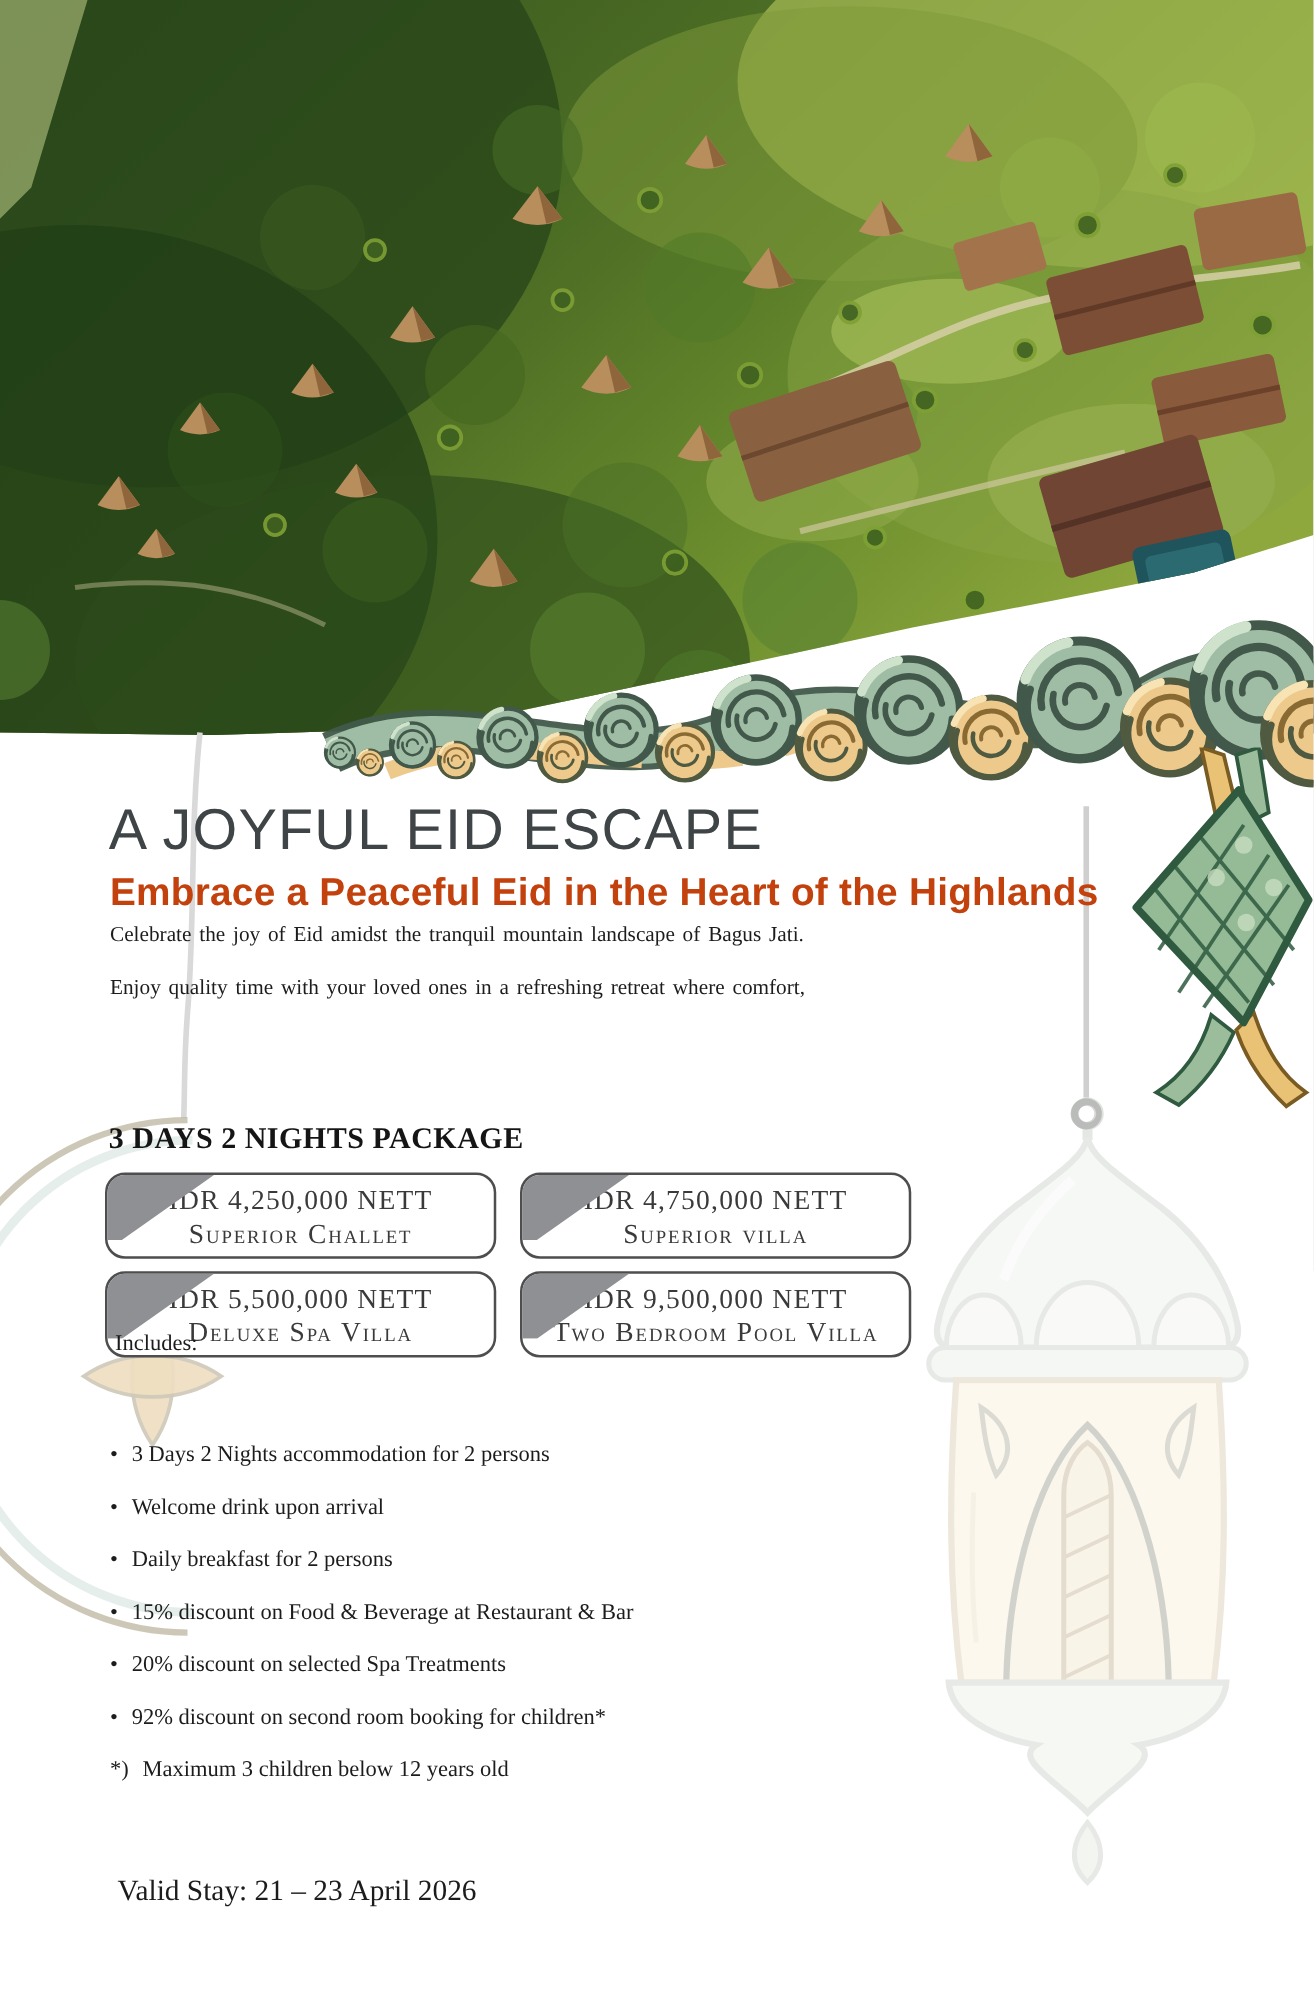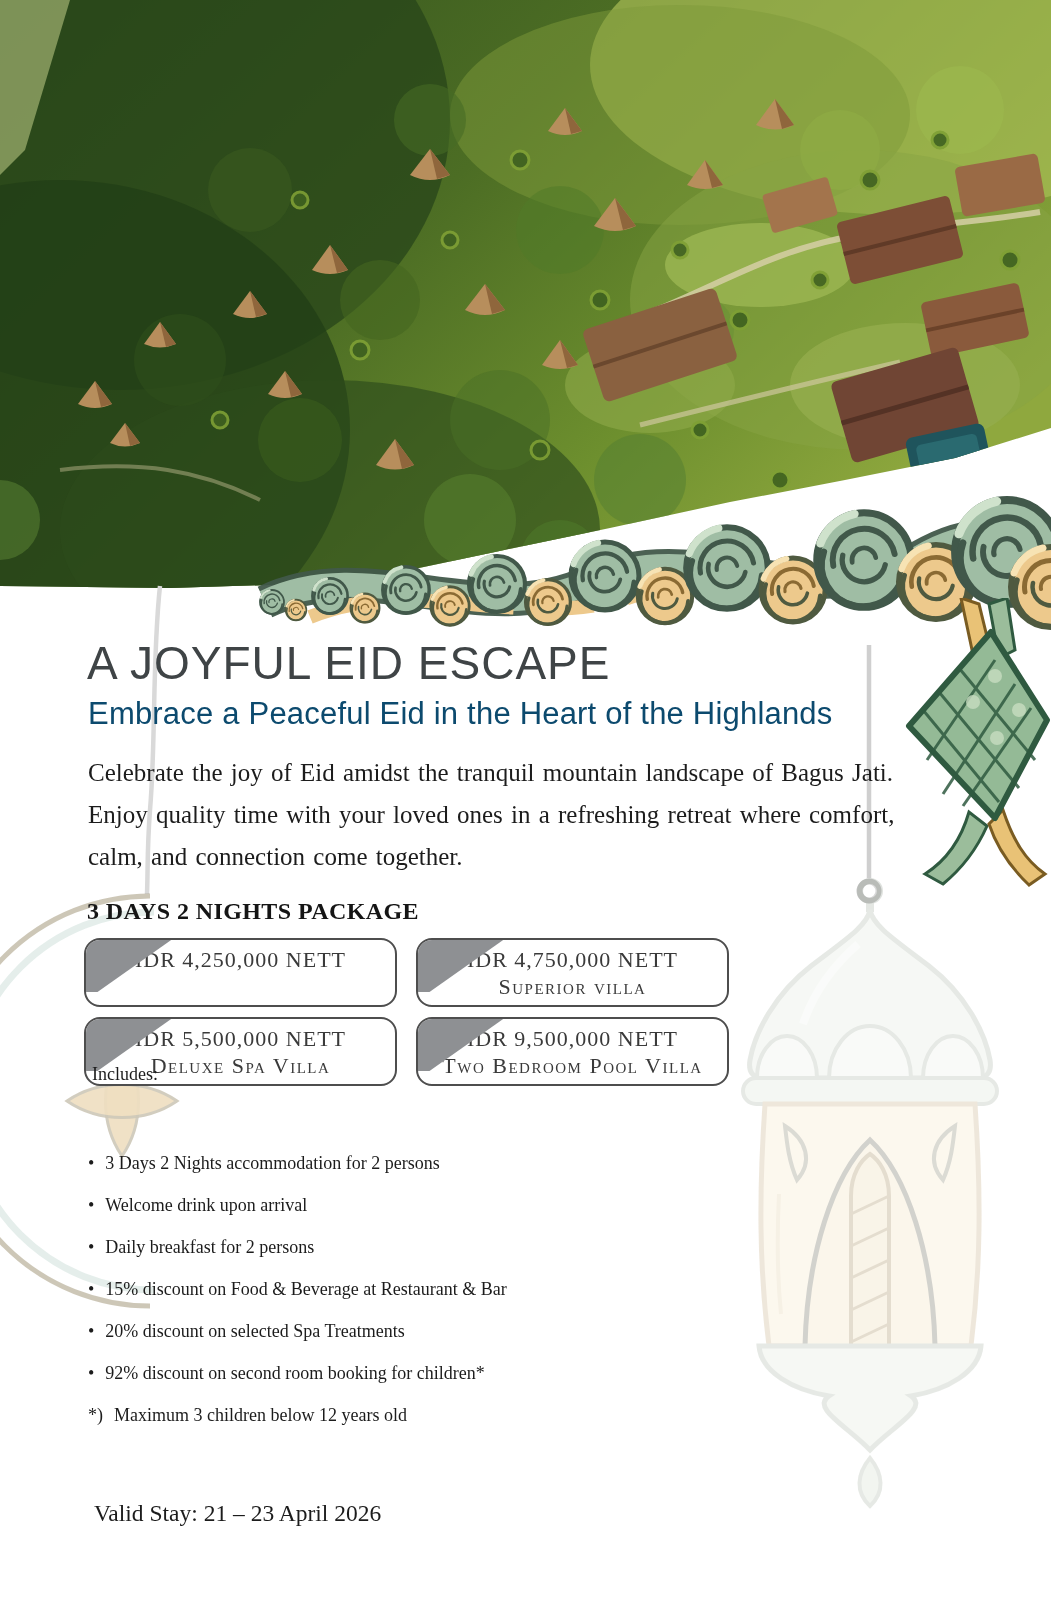--- a/index.html
+++ b/index.html
@@ -23,23 +23,23 @@
   .swirl    { position:absolute; left:250px; top:452px; width:801px; height:218px; z-index:2; }
   .ketupat  { position:absolute; left:903px; top:598px; width:148px; height:290px; z-index:2; }
   
   .txt { position:absolute; z-index:3; white-space:nowrap; }
   .title {
     left:87px; top:638px; font-family:"Liberation Sans","DejaVu Sans",sans-serif;
     font-weight:400; font-size:46px; line-height:1.1; color:#3f4446; letter-spacing:1px;
   }
   .subtitle {
     left:88px; top:696px; font-family:"Liberation Sans","DejaVu Sans",sans-serif;
-    font-weight:400; font-size:31px; line-height:1.15; color:#0c4a6e; letter-spacing:.2px;
-  }
-  .intro { left:88px; top:752px; font-size:25px; line-height:42px; word-spacing:2px; }
+    font-weight:700; font-size:31px; line-height:1.15; color:#c2410c; letter-spacing:.2px;
+  }
+  .intro { left:88px; top:727px; font-size:17px; line-height:42px; word-spacing:2px; }
   .pkg-heading { left:87px; top:898px; font-size:24px; font-weight:700; letter-spacing:.4px; color:#151515; }
   
   .pkg-grid {
     position:absolute; left:84px; top:938px; width:648px; z-index:3;
     display:grid; grid-template-columns:313px 313px; column-gap:19px; row-gap:10px;
   }
   .pkg-box {
     position:relative; height:69px; background:#ffffff;
     border:2px solid #4e4e4e; border-radius:16px; overflow:hidden; text-align:center;
   }
@@ -317,29 +317,29 @@
       </g>
     </svg>
   </div>
 
   <div class="txt title">A JOYFUL EID ESCAPE</div>
   <div class="txt subtitle">Embrace a Peaceful Eid in the Heart of the Highlands</div>
 
   <div class="txt intro">
     <div>Celebrate the joy of Eid amidst the tranquil mountain landscape of Bagus Jati.</div>
     <div>Enjoy quality time with your loved ones in a refreshing retreat where comfort,</div>
-    <div>calm, and connection come together.</div>
   </div>
 
   <div class="txt pkg-heading">3 DAYS 2 NIGHTS PACKAGE</div>
 
   <div class="pkg-grid">
     <div class="pkg-box">
       <div class="fold"></div>
       <div class="pkg-price">IDR 4,250,000 NETT</div>
+      <div class="pkg-room">Superior Challet</div>
     </div>
     <div class="pkg-box">
       <div class="fold"></div>
       <div class="pkg-price">IDR 4,750,000 NETT</div>
       <div class="pkg-room">Superior villa</div>
     </div>
     <div class="pkg-box">
       <div class="fold"></div>
       <div class="pkg-price">IDR 5,500,000 NETT</div>
       <div class="pkg-room">Deluxe Spa Villa</div>

